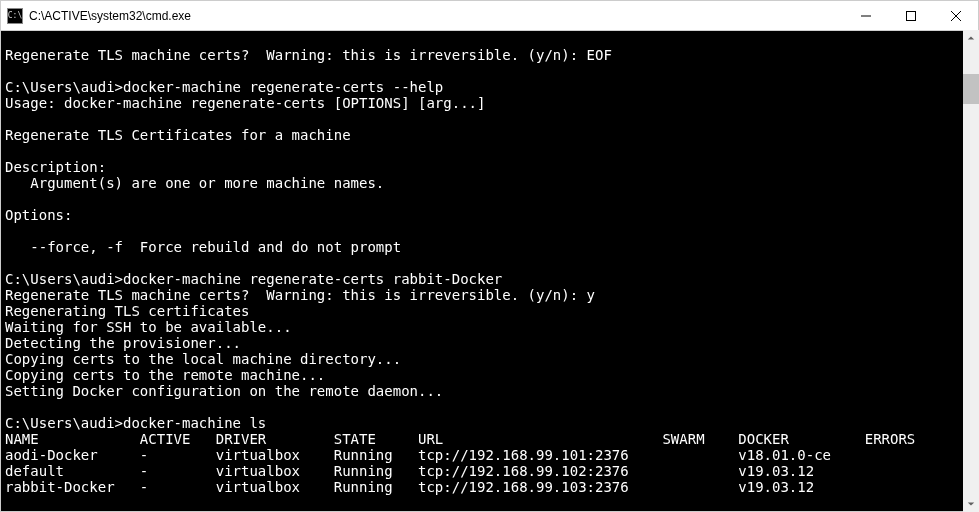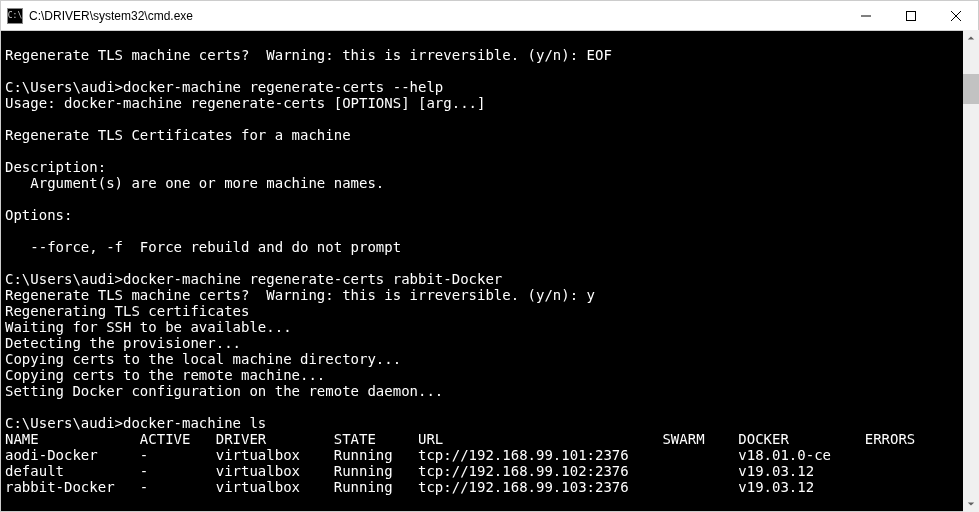--- a/index.html
+++ b/index.html
@@ -92,21 +92,21 @@
       background: #c0c0c0;
       vertical-align: bottom;
       margin-bottom: 1px;
     }
   </style>
 </head>
 <body>
 
 <div class="titlebar">
   <div class="titlebar-icon">C:\</div>
-  <div class="titlebar-title">C:\DRIVER\system32\cmd.exe</div>
+  <div class="titlebar-title">C:\ACTIVE\system32\cmd.exe</div>
   <div class="titlebar-btns">
     <div class="titlebar-btn">
       <svg viewBox="0 0 10 10">
           <line x1="0" y1="5" x2="10" y2="5" stroke="#000" stroke-width="1"></line>
         </svg>
     </div>
     <div class="titlebar-btn">
       <svg viewBox="0 0 10 10">
           <rect x="0.5" y="0.5" width="9" height="9" fill="none" stroke="#000" stroke-width="1"></rect>
         </svg>

